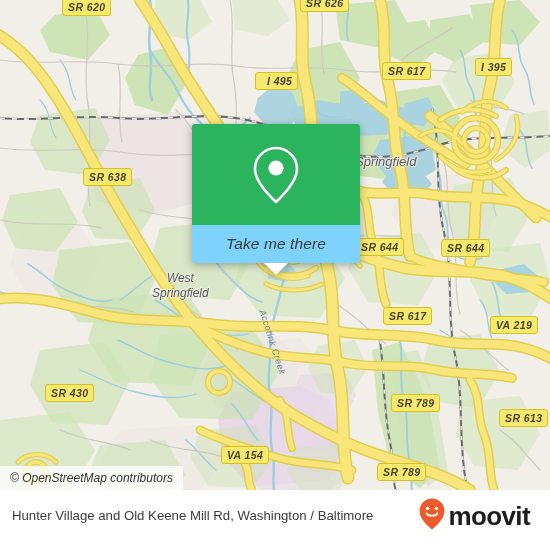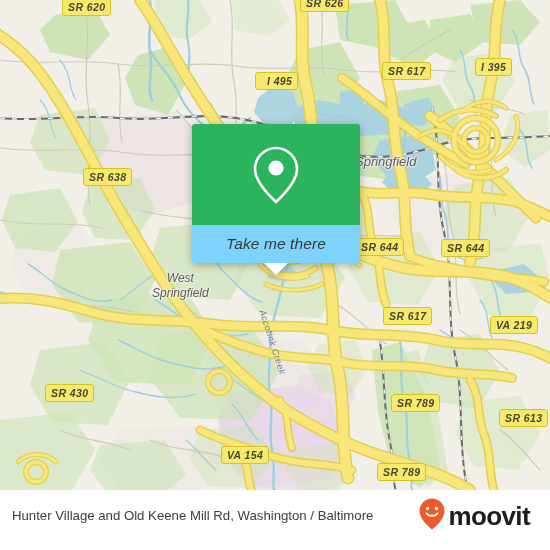--- a/index.html
+++ b/index.html
@@ -483,20 +483,21 @@
             <circle cx="28" cy="25" r="7.6" fill="#ffffff"></circle>
           </svg>
         </span>
       </div>
       <div id="callout-body">
         <span id="callout-label">Take me there</span>
       </div>
       <div id="callout-tail"></div>
     </div>
 
+    <div id="attribution">© OpenStreetMap contributors</div>
   </div>
 
   <div id="footer">
     <div id="footer-title">Hunter Village and Old Keene Mill Rd, Washington / Baltimore</div>
     <div id="brand">
       <span>
         <svg width="28" height="34" viewBox="0 0 28 34" xmlns="http://www.w3.org/2000/svg">
           <path d="M14 1.5 C7.1 1.5 1.5 7.1 1.5 14 C1.5 21.4 9.4 28.8 14 32.5
                    C18.6 28.8 26.5 21.4 26.5 14 C26.5 7.1 20.9 1.5 14 1.5 Z" fill="#ec5b2b"></path>
           <circle cx="9.6" cy="11.4" r="1.75" fill="#ffffff"></circle>

